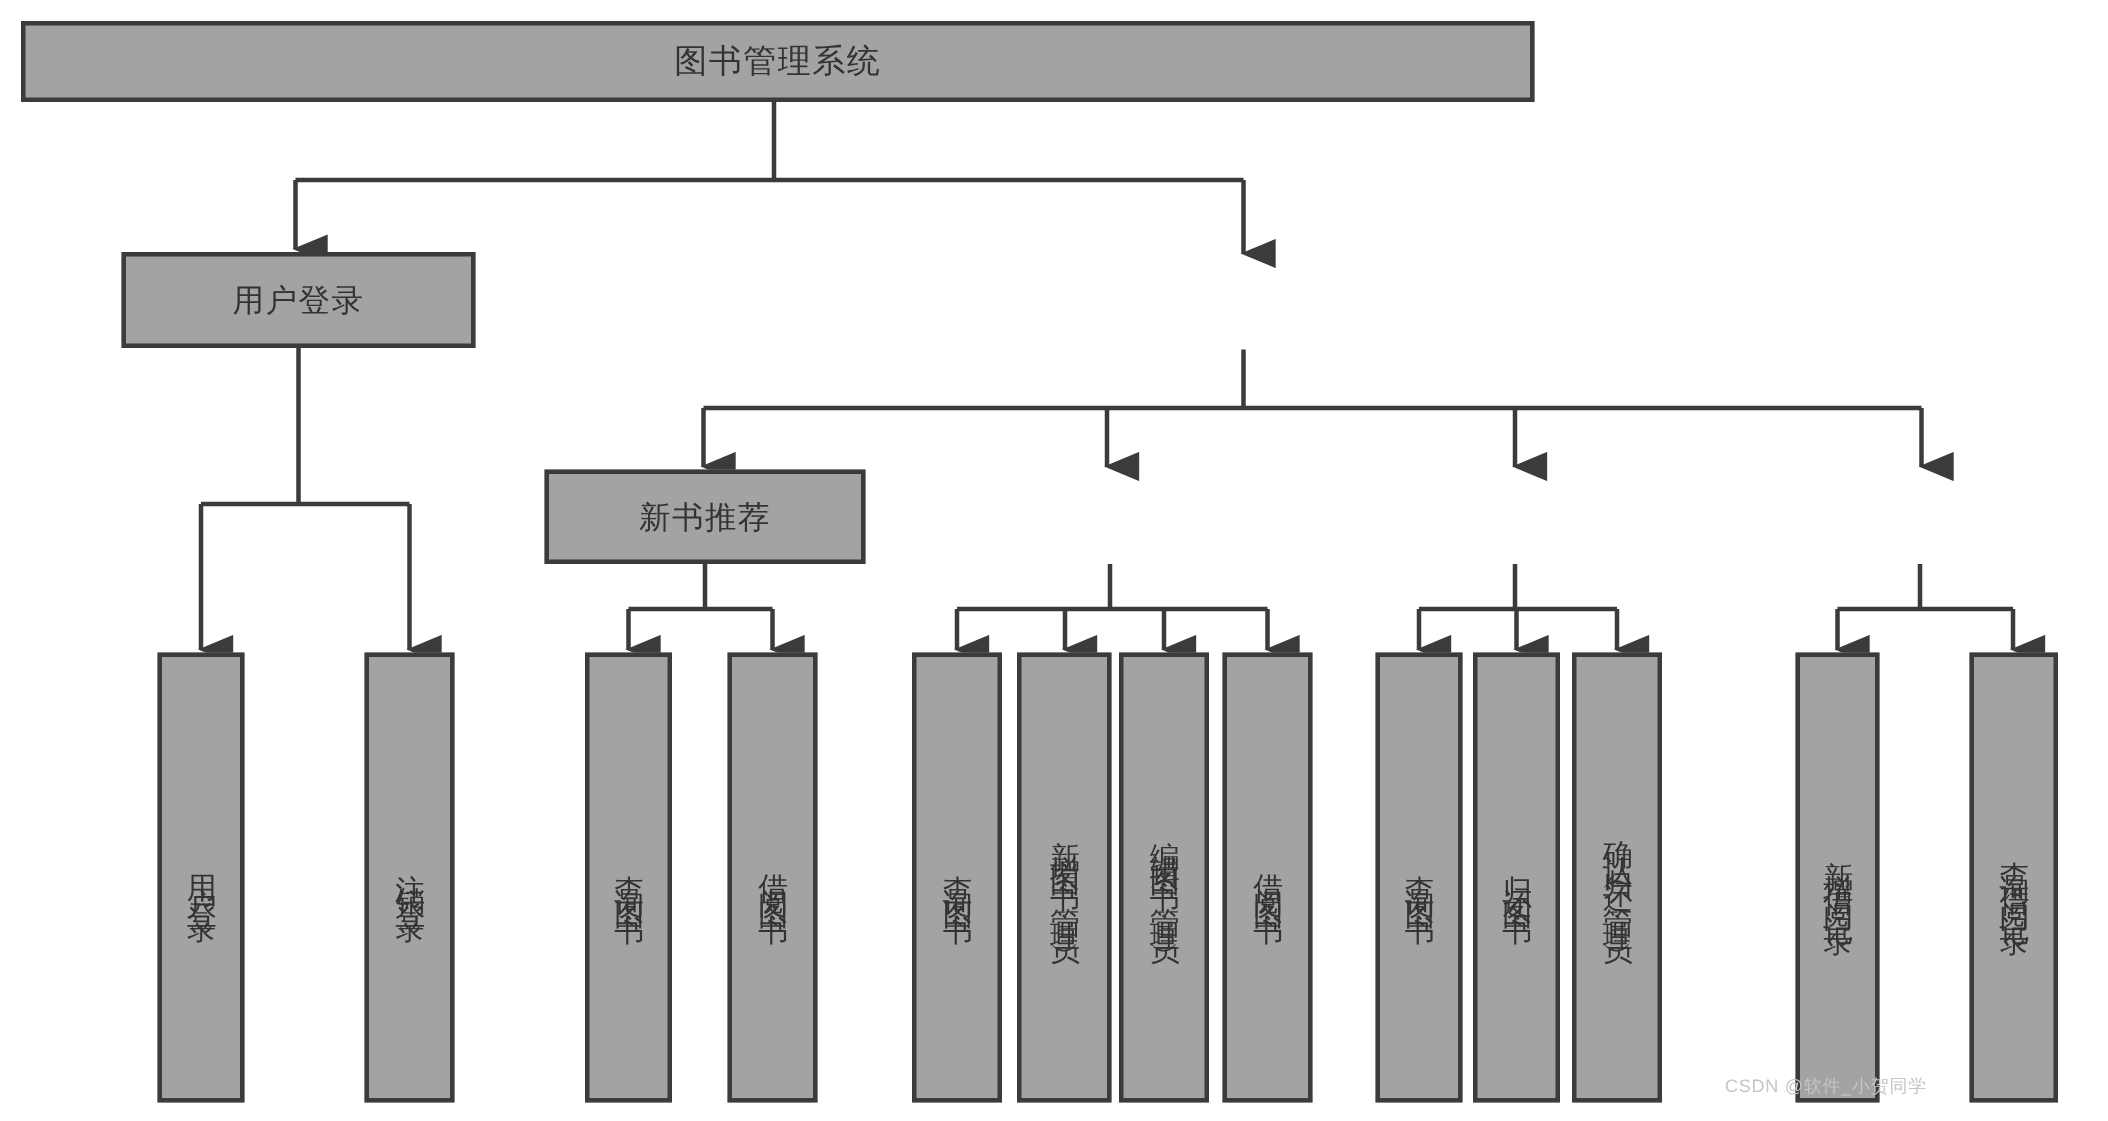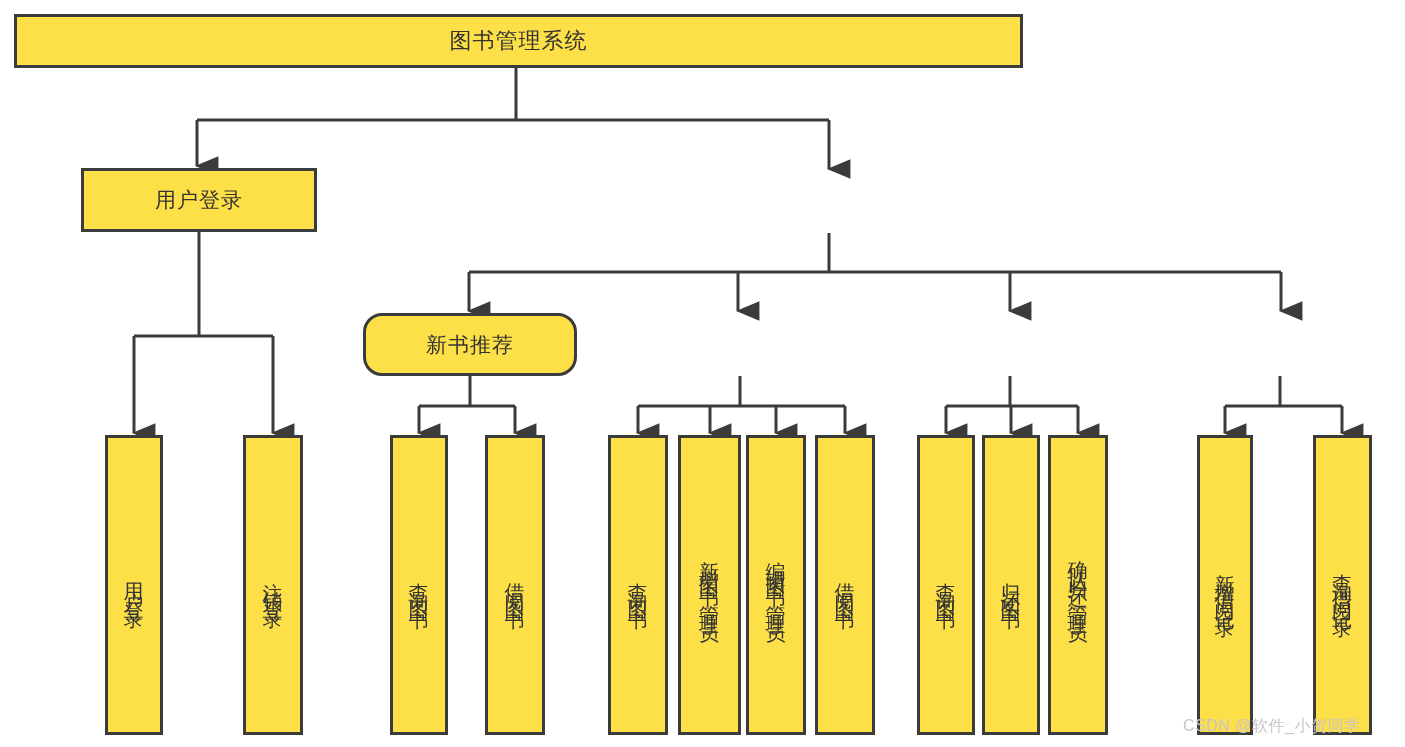--- a/index.html
+++ b/index.html
@@ -8,21 +8,21 @@
     width: 1405px;
     height: 747px;
     background: #ffffff;
     font-family: "Liberation Sans", "DejaVu Sans", sans-serif;
     overflow: hidden;
   }
   .box {
     position: absolute;
     box-sizing: border-box;
     border: 3px solid #3b3b3b;
-    background: #fde047;
+    background: #a3a3a3;
     color: #333333;
     display: flex;
     align-items: center;
     justify-content: center;
     z-index: 2;
   }
   .h  { font-size: 21px; letter-spacing: 1px; white-space: nowrap; }
   .root-box { font-size: 22px; }
   .leaf {
     writing-mode: vertical-lr;
@@ -33,23 +33,23 @@
   }
   .wires {
     position: absolute;
     left: 0; top: 0;
     width: 1405px; height: 747px;
     z-index: 1;
     pointer-events: none;
   }
   .watermark {
     position: absolute;
-    left: 1183px;
+    left: 1150px;
     top: 716px;
-    font-size: 16px;
+    font-size: 12px;
     color: #c8c3c8;
     letter-spacing: 0.5px;
     white-space: nowrap;
     z-index: 6;
   }
 </style>
 </head>
 <body>
 
 <div class="canvas">
@@ -94,21 +94,21 @@
       <path d="M1280,376 L1280,406 M1225,406 L1342,406"></path>
       <line x1="1225" y1="406" x2="1225" y2="433" marker-end="url(#ah)"></line>
       <line x1="1342" y1="406" x2="1342" y2="433" marker-end="url(#ah)"></line>
     </g>
   </svg>
 
   <div class="box h root-box" style="left:14px; top:14px; width:1009px; height:54px;">图书管理系统</div>
 
   <div class="box h" style="left:81px; top:168px; width:236px; height:64px;">用户登录</div>
 
-  <div class="box h" style="left:363px; top:313px; width:214px; height:63px;border-radius:19px;">新书推荐</div>
+  <div class="box h" style="left:363px; top:313px; width:214px; height:63px;">新书推荐</div>
 
   <div class="box leaf" style="left:105px; top:435px; width:58px; height:300px;">用户登录</div>
   <div class="box leaf" style="left:243px; top:435px; width:60px; height:300px;">注销登录</div>
 
   <div class="box leaf" style="left:390px; top:435px; width:58px; height:300px;">查询图书</div>
   <div class="box leaf" style="left:485px; top:435px; width:60px; height:300px;">借阅图书</div>
 
   <div class="box leaf" style="left:608px; top:435px; width:60px; height:300px;">查询图书</div>
   <div class="box leaf" style="left:678px; top:435px; width:63px; height:300px;">新增图书（管理员）</div>
   <div class="box leaf" style="left:746px; top:435px; width:60px; height:300px;">编辑图书（管理员）</div>

